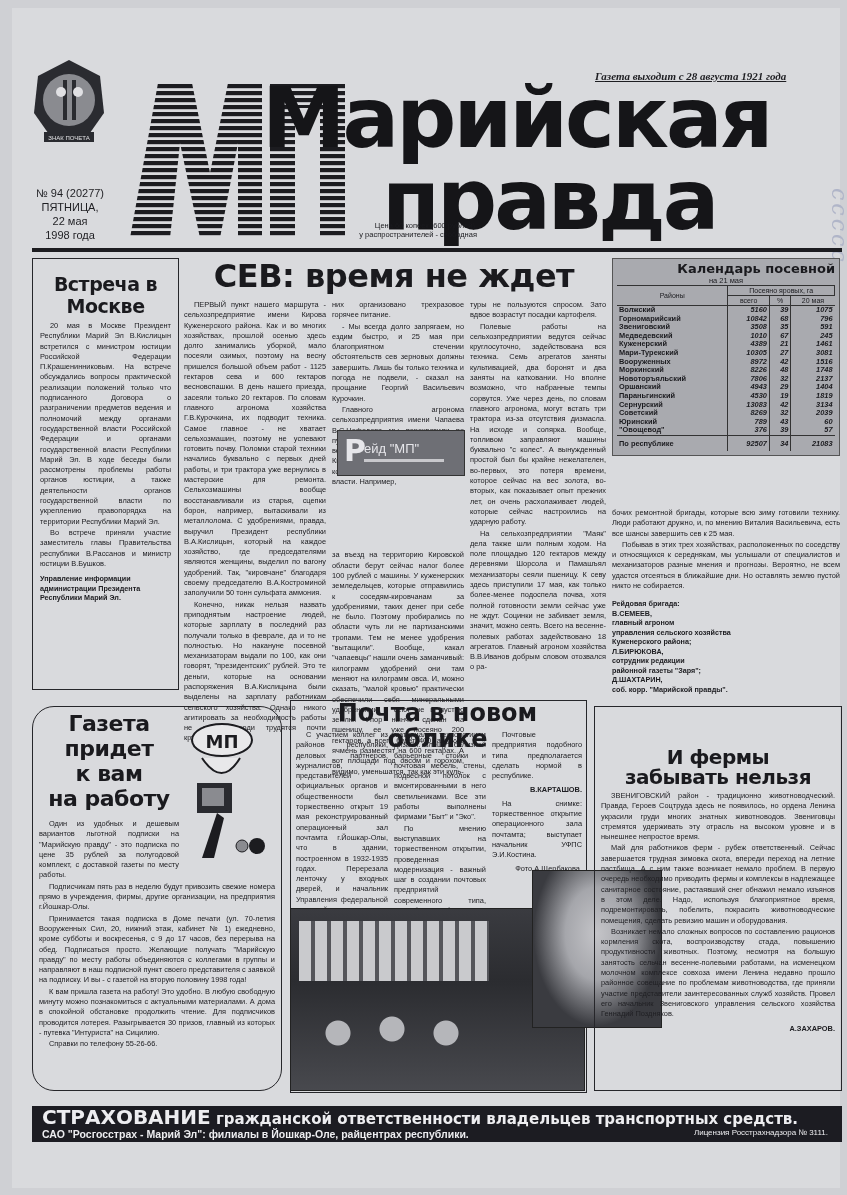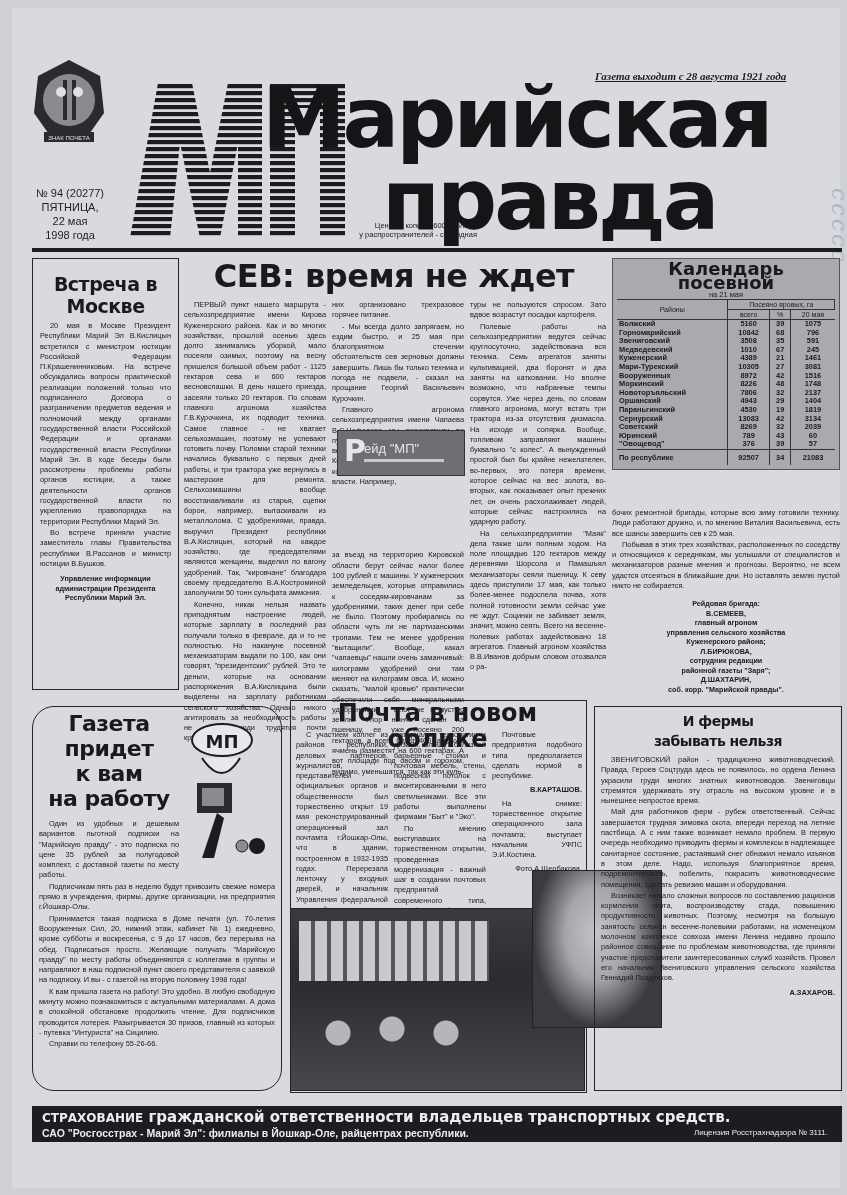--- a/index.html
+++ b/index.html
@@ -19,53 +19,53 @@
   .title1 { left: 250px; top: 70px; font-family: "DejaVu Sans", sans-serif; font-weight: bold; font-size: 84px; line-height: 80px; letter-spacing: -3px; color: #151518; }
   .title2 { left: 370px; top: 152px; font-family: "DejaVu Sans", sans-serif; font-weight: bold; font-size: 84px; line-height: 80px; letter-spacing: -3px; color: #151518; }
   .since { left: 583px; top: 62px; font-family: "Liberation Serif", serif; font-style: italic; font-weight: bold; font-size: 11px; text-decoration: underline; color: #1e1e22; }
   .price { left: 305px; top: 213px; width: 160px; text-align: right; font-family: "Liberation Sans", sans-serif; font-size: 7.5px; line-height: 9px; }
   .rule { left: 20px; top: 240px; width: 810px; height: 4px; background: #1c1c20; }
   .handwrite { left: 815px; top: 180px; font-family: "DejaVu Serif", serif; font-style: italic; color: #b0b5c8; font-size: 22px; writing-mode: vertical-rl; letter-spacing: 3px; }
 
   
   .vstr { left: 20px; top: 250px; width: 147px; height: 432px; padding: 14px 7px; }
   .vstr .hd { font-size: 19px; line-height: 22px; margin-bottom: 4px; }
-  .sig { text-align: center; font-weight: bold; text-indent: 0 !important; font-size: 7.2px; line-height: 9.5px; margin-top: 5px; }
+  .sig { text-align: left; font-weight: bold; text-indent: 0 !important; font-size: 7.2px; line-height: 9.5px; margin-top: 5px; }
 
   
   .sev-title { left: 172px; top: 250px; width: 420px; font-size: 32px; line-height: 36px; font-weight: bold; letter-spacing: -0.5px; text-align: center; }
   .col { width: 140px; }
 
   .reid { left: 325px; top: 422px; width: 128px; height: 46px; background: #6e6f75; border: 1px solid #333; }
   .reid span { position: absolute; left: 6px; top: 2px; color: #e6e6ea; font-family: "DejaVu Sans", sans-serif; font-weight: bold; font-size: 30px; }
   .reid em { position: absolute; left: 26px; top: 10px; color: #e6e6ea; font-style: normal; font-family: "Liberation Sans", sans-serif; font-size: 13px; }
   .reid i { position: absolute; left: 26px; top: 28px; width: 80px; height: 3px; background: #c8c8cc; }
 
   
   .cal { left: 600px; top: 250px; width: 228px; background: #a9aaaf; border: 1px solid #555; padding: 3px 4px 4px; }
-  .cal h3 { font-family: "DejaVu Sans", sans-serif; font-size: 18px; font-weight: bold; text-align: center; line-height: 14px; }
+  .cal h3 { font-family: "DejaVu Sans", sans-serif; font-size: 13px; font-weight: bold; text-align: right; line-height: 14px; }
   .cal .sub { text-align: center; font-size: 7.5px; font-family: "Liberation Sans", sans-serif; }
   .cal table { width: 100%; border-collapse: collapse; font-family: "Liberation Sans", sans-serif; font-size: 7.4px; }
   .cal th { font-weight: normal; border: 1px solid #333; padding: 1px 2px; font-size: 7px; }
   .cal td { padding: 0 2px; line-height: 8.6px; font-weight: bold; }
-  .cal td.n { text-align: center; border-left: 1px solid #333; }
+  .cal td.n { text-align: right; border-left: 1px solid #333; font-style: italic; }
   .cal tr.tot td { border-top: 1px solid #333; padding-top: 4px; padding-bottom: 2px; }
 
   
   .gaz { left: 20px; top: 698px; width: 250px; height: 385px; padding: 4px 6px; border-radius: 22px; }
   .gaz .hd { font-size: 22px; line-height: 25px; width: 130px; margin-left: 5px; }
   .mascot { left: 150px; top: 710px; width: 115px; height: 150px; }
   .pochta-title { left: 278px; top: 692px; width: 295px; font-size: 24px; line-height: 26px; text-align: center; font-weight: bold; font-family: "DejaVu Sans", sans-serif; }
   .photo { left: 278px; top: 900px; width: 295px; height: 183px; background: linear-gradient(180deg,#3a3b40 0%,#2b2c30 40%,#48494e 100%); border: 1px solid #222; overflow: hidden; }
   .photo2 { left: 520px; top: 862px; width: 130px; height: 158px; background: radial-gradient(ellipse at 50% 40%, #c4c4c8 0%, #a5a6ab 35%, #3a3b40 70%); border: 1px solid #222; }
   .ferm { left: 582px; top: 698px; width: 248px; height: 385px; padding: 4px 6px; }
-  .ferm .hd { font-size: 14px; line-height: 20px; }
+  .ferm .hd { font-size: 20px; line-height: 20px; margin-top: 36px; }
   .banner { left: 20px; top: 1098px; width: 810px; height: 36px; background: #1c1c22; color: #ededf0; padding: 3px 10px; }
   .banner .b1 { font-family: "DejaVu Sans", sans-serif; font-weight: bold; font-size: 15px; line-height: 17px; }
-  .banner .b1 b { font-size: 12px; }
+  .banner .b1 b { font-size: 20px; }
   .banner .b2 { font-family: "Liberation Sans", sans-serif; font-weight: bold; font-size: 10.5px; line-height: 13px; }
   .banner .b3 { position: absolute; right: 14px; bottom: 5px; font-size: 8px; font-family: "Liberation Sans", sans-serif; }
 </style>
 </head>
 <body>
 
 <div class="page">
 
   <div class="abs emblem">
     <svg width="78" height="90" viewBox="0 0 78 90">

